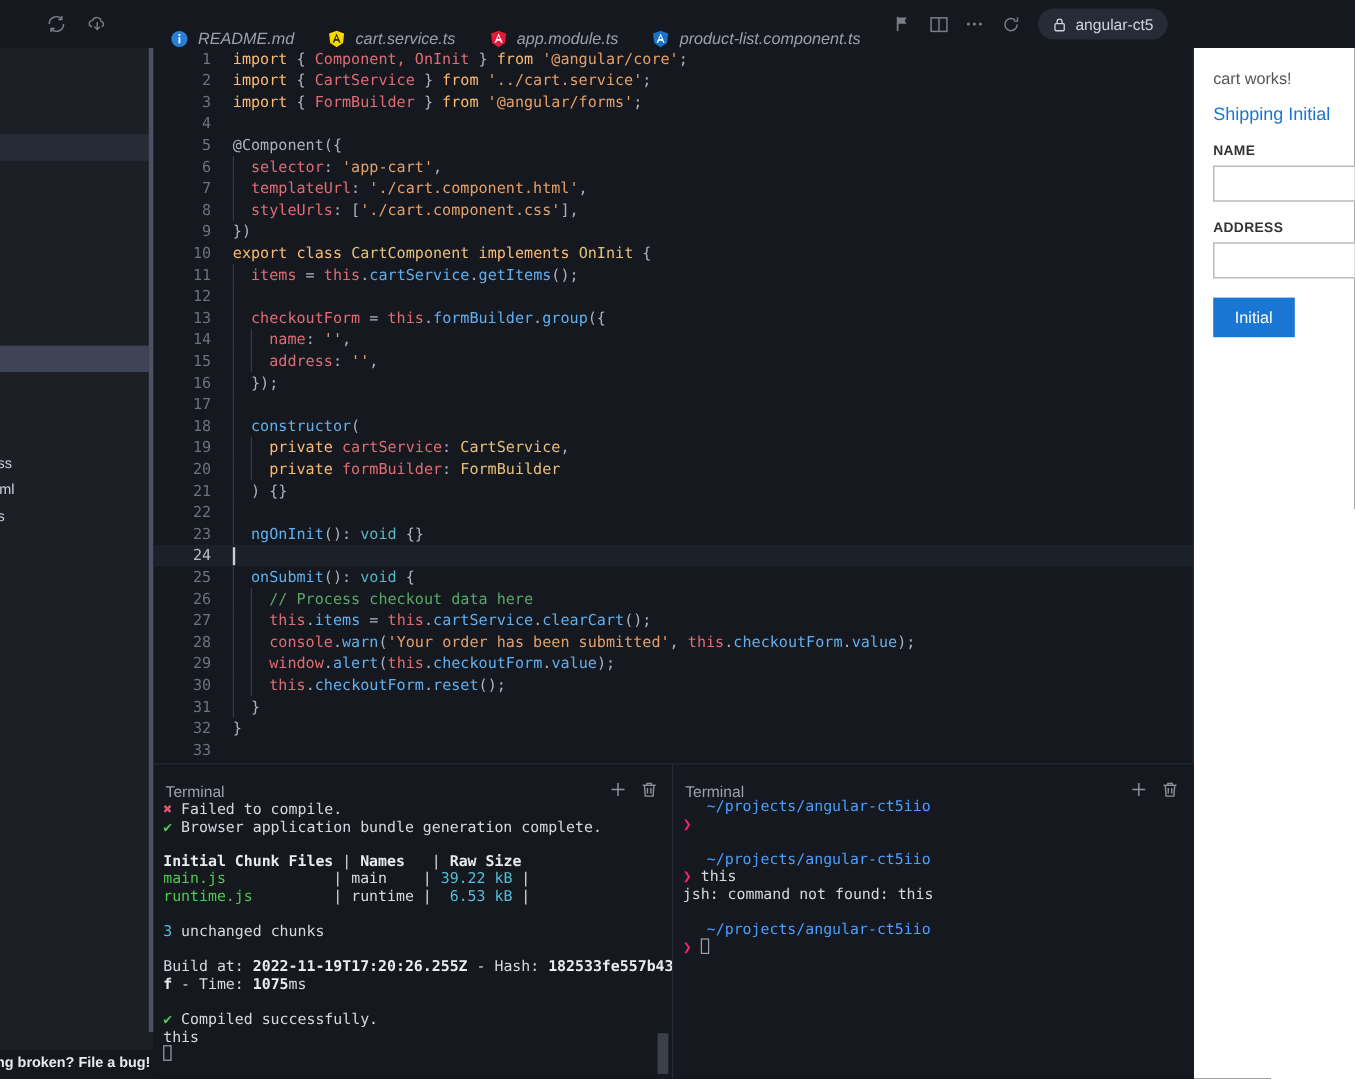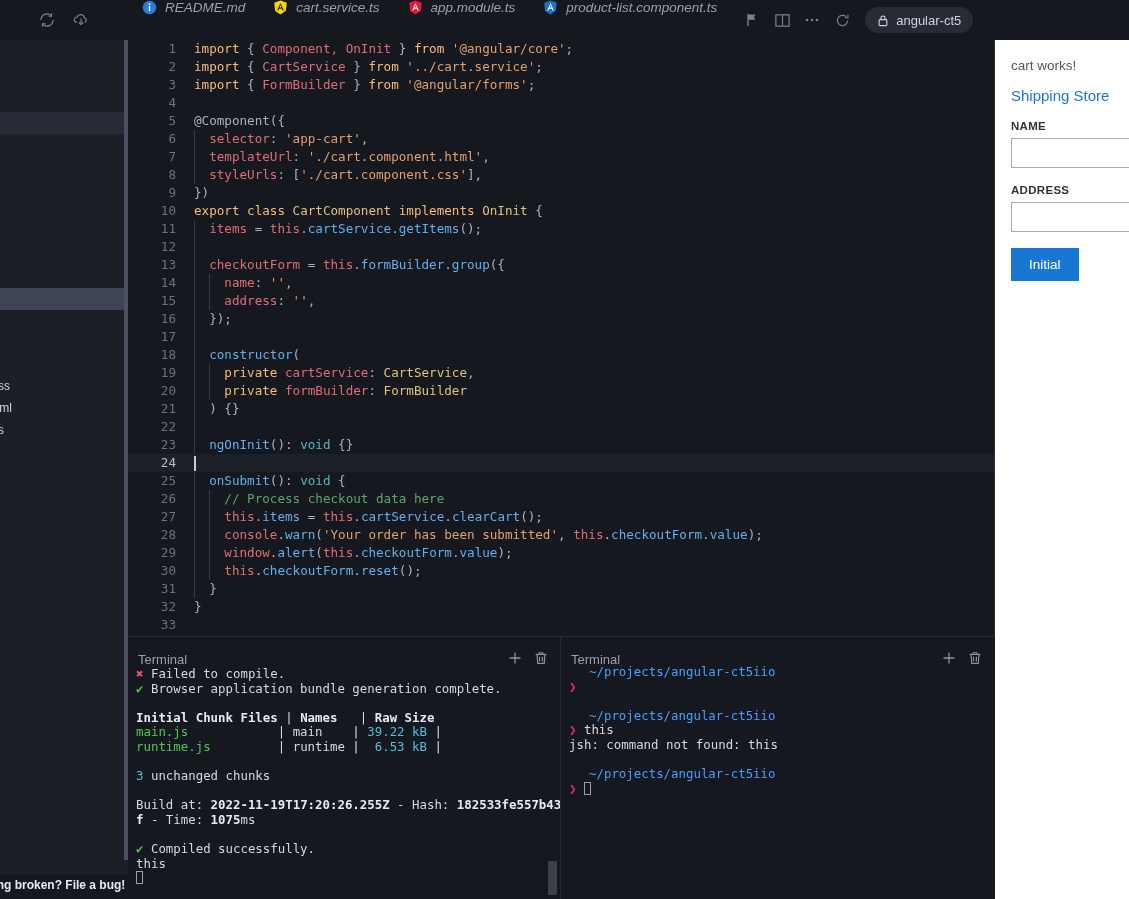--- a/index.html
+++ b/index.html
@@ -43,21 +43,21 @@
     position:absolute; left:0; top:0; width:1129px; height:40px;
     background:#15181e; display:flex; align-items:stretch;
   }
   .navgroup {
     width:128px; display:flex; align-items:center; justify-content:center;
     gap:16px; flex:0 0 128px;
   }
   .navbtn { width:18px; height:18px; opacity:.55; cursor:pointer; }
   .tabs { display:flex; align-items:stretch; flex:0 0 auto; }
   .tab {
-    display:flex; align-items:flex-start; gap:8px; padding:0 14px;
+    display:flex; align-items:flex-end; gap:8px; padding:0 14px;
     font-size:13.5px; font-style:italic; color:#9aa0ad;
     white-space:nowrap; cursor:pointer; position:relative;
   }
   .tab.active {
     background:#1c2029; color:#e6e9ef; font-style:normal;
   }
   .tab.active::after{
     content:""; position:absolute; left:0; right:0; bottom:0; height:0px;
   }
   .ficon { width:15px; height:15px; flex:0 0 15px; display:block; }
@@ -336,21 +336,21 @@
           <path d="M8.4 8.6v5M11.6 8.6v5"></path>
         </svg>
       </div>
       <div class="term-body right-body" id="term-right-body"><div><span class="bl">~/projects/angular-ct5iio</span></div><div><span class="mg">❯</span></div><div>&nbsp;</div><div><span class="bl">~/projects/angular-ct5iio</span></div><div><span class="mg">❯</span><span> this</span></div><div><span>jsh: command not found: this</span></div><div>&nbsp;</div><div><span class="bl">~/projects/angular-ct5iio</span></div><div><span class="mg">❯</span><span> </span><span class="blk"></span></div></div>
     </div>
   </div>
 
   <div class="preview">
     <div class="pv-body">
       <div class="pv-works">cart works!</div>
-      <a class="pv-link">Shipping Store</a>
+      <a class="pv-link">Shipping Initial</a>
       <div class="pv-label">NAME</div>
       <input class="pv-input" value="" style="">
       <div class="pv-label">ADDRESS</div>
       <input class="pv-input" value="" style="">
       <button class="pv-btn">Initial</button>
     </div>
   </div>
 
 </div>
 

